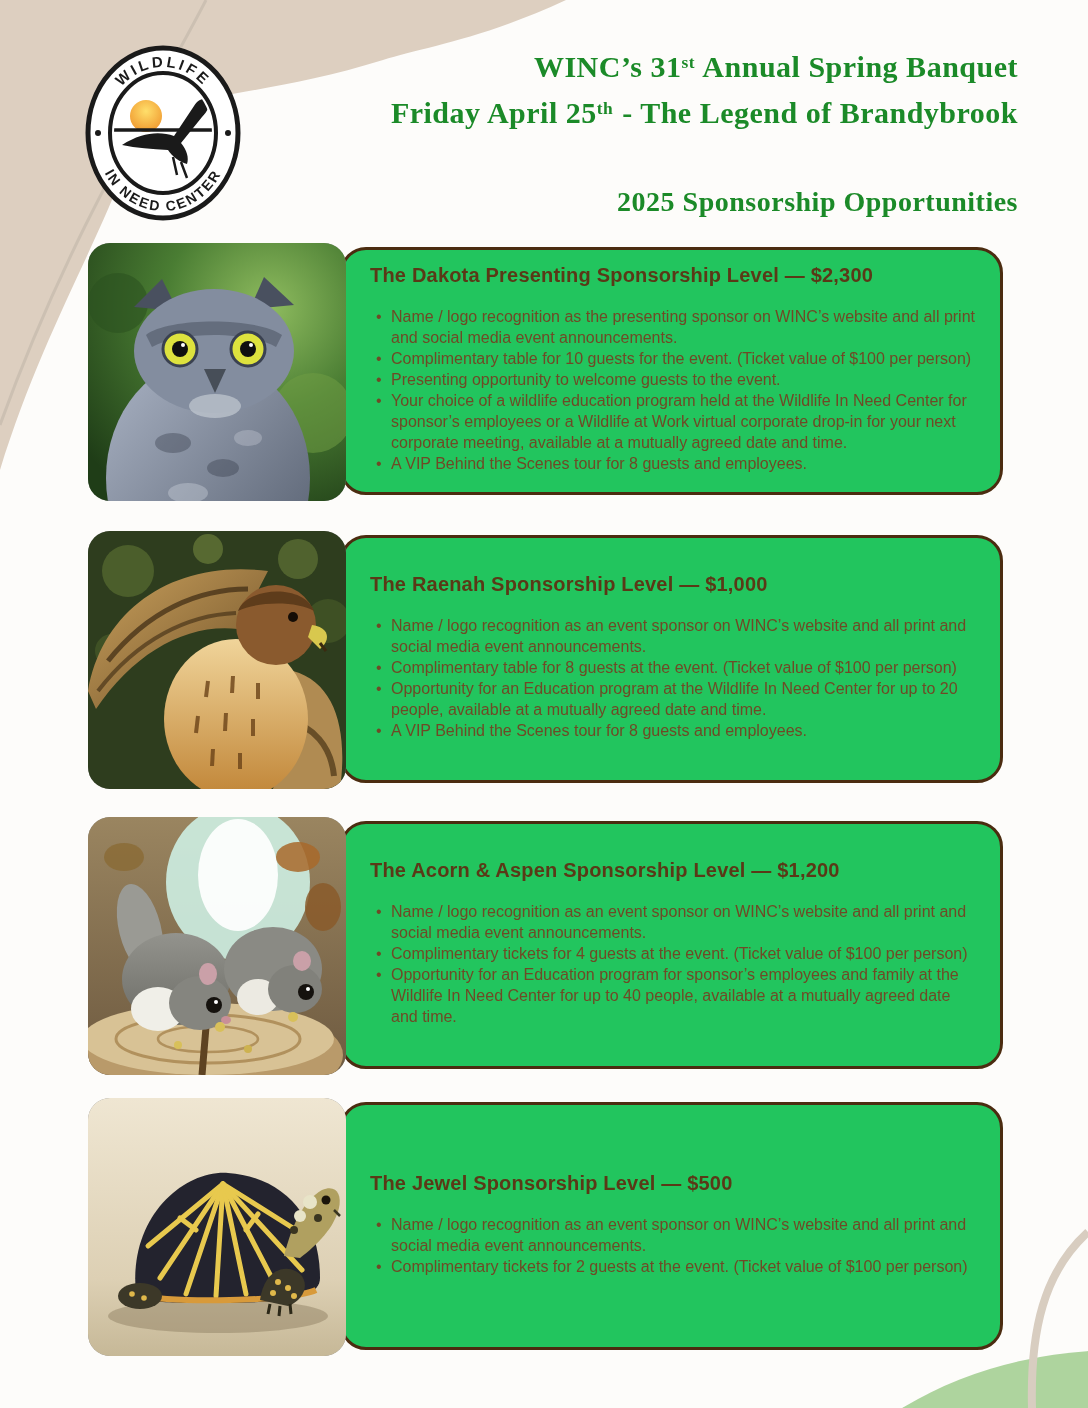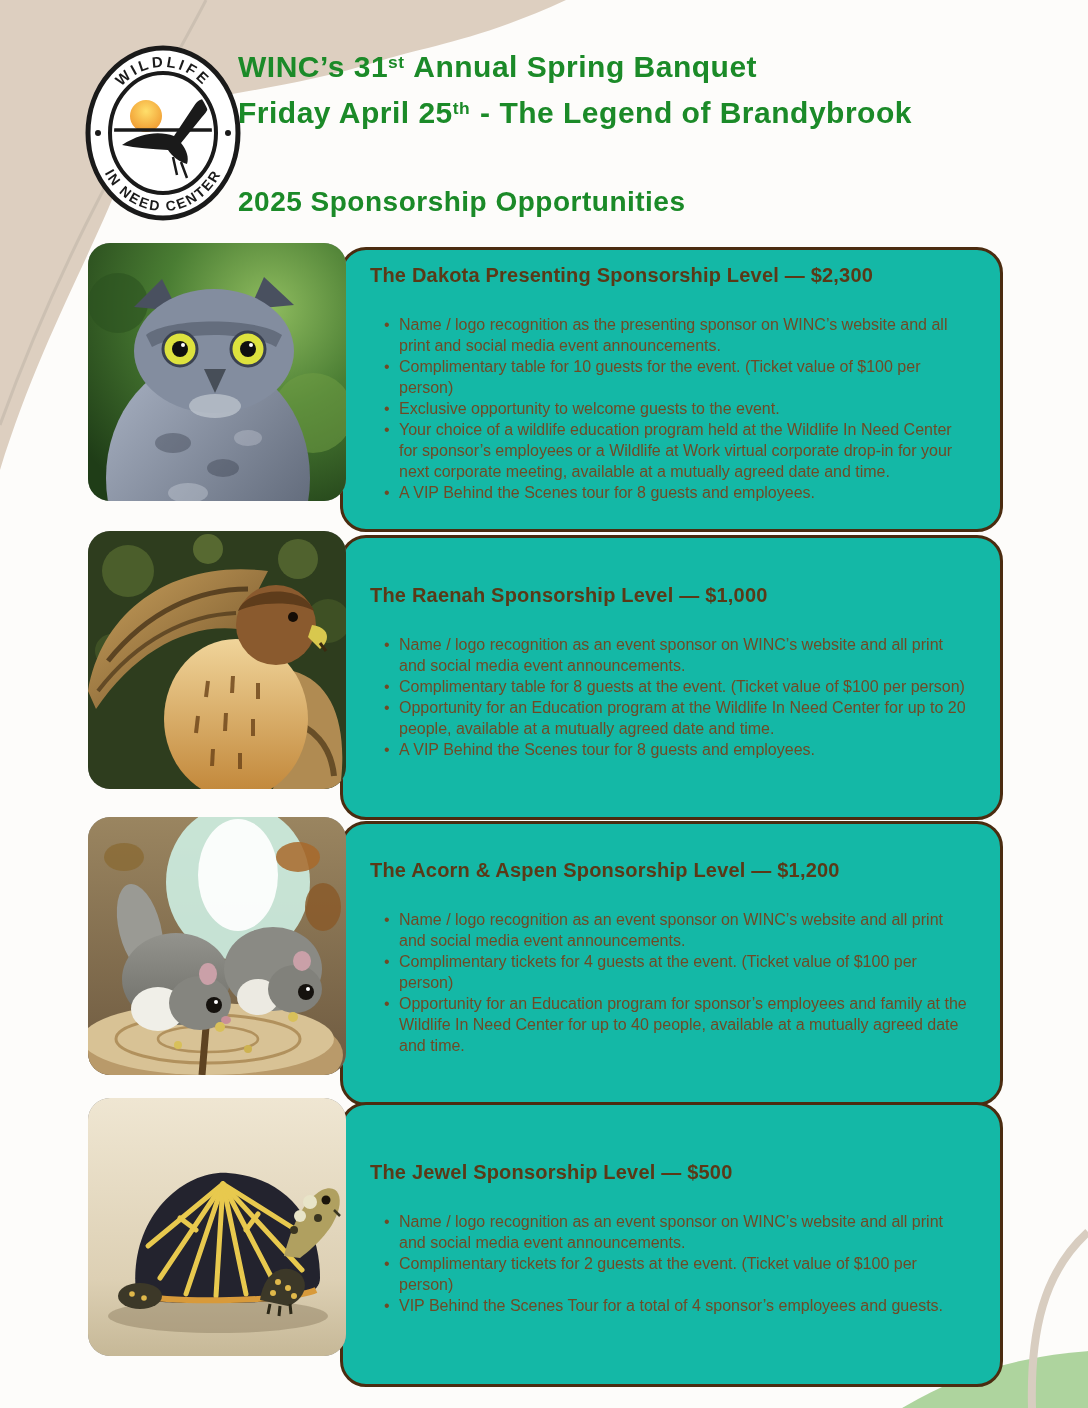--- a/index.html
+++ b/index.html
@@ -5,36 +5,36 @@
   html,body{margin:0;padding:0;background:#ffffff;}
   .page{
     position:relative; width:1088px; height:1408px; overflow:hidden;
     background:#fdfcfa;
     font-family:"Liberation Sans","DejaVu Sans",sans-serif;
   }
   .bg-decor{position:absolute;inset:0;z-index:0;}
   
   .logo{position:absolute;left:84px;top:44px;width:158px;height:178px;z-index:3;}
   .logo svg{display:block;width:100%;height:100%;}
-  .titles{position:absolute;left:238px;top:46px;width:780px;text-align:left;z-index:2;color:#1b8a28;}
+  .titles{position:absolute;left:238px;top:46px;width:780px;text-align:right;z-index:2;color:#1b8a28;font-family:Liberation Serif, serif;}
   .title-line{font-size:30px;font-weight:bold;line-height:41px;letter-spacing:0.5px;margin:0;}
   .subtitle{font-size:28px;font-weight:bold;margin:48px 0 0 0;letter-spacing:0.5px;}
   sup.ord{font-size:58%;vertical-align:baseline;position:relative;top:-0.5em;margin-right:1px;}
   
   .card{position:absolute;left:0;width:1088px;height:258px;z-index:2;}
   .card-photo{position:absolute;left:88px;top:0;width:258px;height:258px;border-radius:22px;overflow:hidden;z-index:2;background:#888;}
   .card-photo svg{display:block;width:100%;height:100%;}
   .card-box{
-    position:absolute;left:340px;top:4px;width:663px;height:285px;
-    border:3px solid #4b2c10;border-radius:26px;box-sizing:border-box;background:#14b8a6;
+    position:absolute;left:340px;top:4px;width:663px;height:248px;
+    border:3px solid #4b2c10;border-radius:26px;box-sizing:border-box;background:#22c55e;
     display:flex;flex-direction:column;justify-content:center;
     padding:6px 20px 6px 27px;z-index:1;
   }
   .card-title{font-size:20px;font-weight:bold;color:#5a3917;margin:0 0 15px 0;letter-spacing:0.2px;}
-  .card-bullets{list-style:none;margin:12px;padding:0;font-size:16px;color:#6f4a26;line-height:21px;}
+  .card-bullets{list-style:none;margin:4px;padding:0;font-size:16px;color:#6f4a26;line-height:21px;}
   .card-bullets li{position:relative;padding-left:17px;}
   .card-bullets li::before{content:"\2022";position:absolute;left:2px;}
   .c1{top:243px}.c2{top:531px}.c3{top:817px}.c4{top:1098px}
 </style>
 </head>
 <body>
 
 <div class="page">
 
   <svg class="bg-decor" width="1088" height="1408" viewBox="0 0 1088 1408">
@@ -116,21 +116,21 @@
           <circle cx="163" cy="102" r="2" fill="#ffffff"></circle>
         <path d="M116,126 L138,126 L127,150 Z" fill="#474e58"></path>
         <ellipse cx="127" cy="163" rx="26" ry="12" fill="#cdd3da" opacity="0.6"></ellipse>
       </svg>
     </div>
     <div class="card-box">
       <h4 class="card-title">The Dakota Presenting Sponsorship Level — $2,300</h4>
       <ul class="card-bullets">
         <li>Name / logo recognition as the presenting sponsor on WINC’s website and all print and social media event announcements.</li>
         <li>Complimentary table for 10 guests for the event. (Ticket value of $100 per person)</li>
-        <li>Exclusive opportunity to welcome guests to the event.</li>
+        <li>Presenting opportunity to welcome guests to the event.</li>
         <li>Your choice of a wildlife education program held at the Wildlife In Need Center for sponsor’s employees or a Wildlife at Work virtual corporate drop-in for your next corporate meeting, available at a mutually agreed date and time.</li>
         <li>A VIP Behind the Scenes tour for 8 guests and employees.</li>
       </ul>
     </div>
   </section>
 
   <section class="card c2">
     <div class="card-photo">
       <svg viewBox="0 0 258 258">
         <defs>
@@ -280,18 +280,17 @@
         <ellipse cx="52" cy="198" rx="22" ry="13" fill="#3c3828"></ellipse>
         <circle cx="44" cy="196" r="2.8" fill="#e0b84a"></circle>
           <circle cx="56" cy="200" r="2.8" fill="#e0b84a"></circle>
       </svg>
     </div>
     <div class="card-box">
       <h4 class="card-title">The Jewel Sponsorship Level — $500</h4>
       <ul class="card-bullets">
         <li>Name / logo recognition as an event sponsor on WINC’s website and all print and social media event announcements.</li>
         <li>Complimentary tickets for 2 guests at the event. (Ticket value of $100 per person)</li>
-        <li>VIP Behind the Scenes Tour for a total of 4 sponsor’s employees and guests.</li>
       </ul>
     </div>
   </section>
 
 </div>
 
 </body></html>

